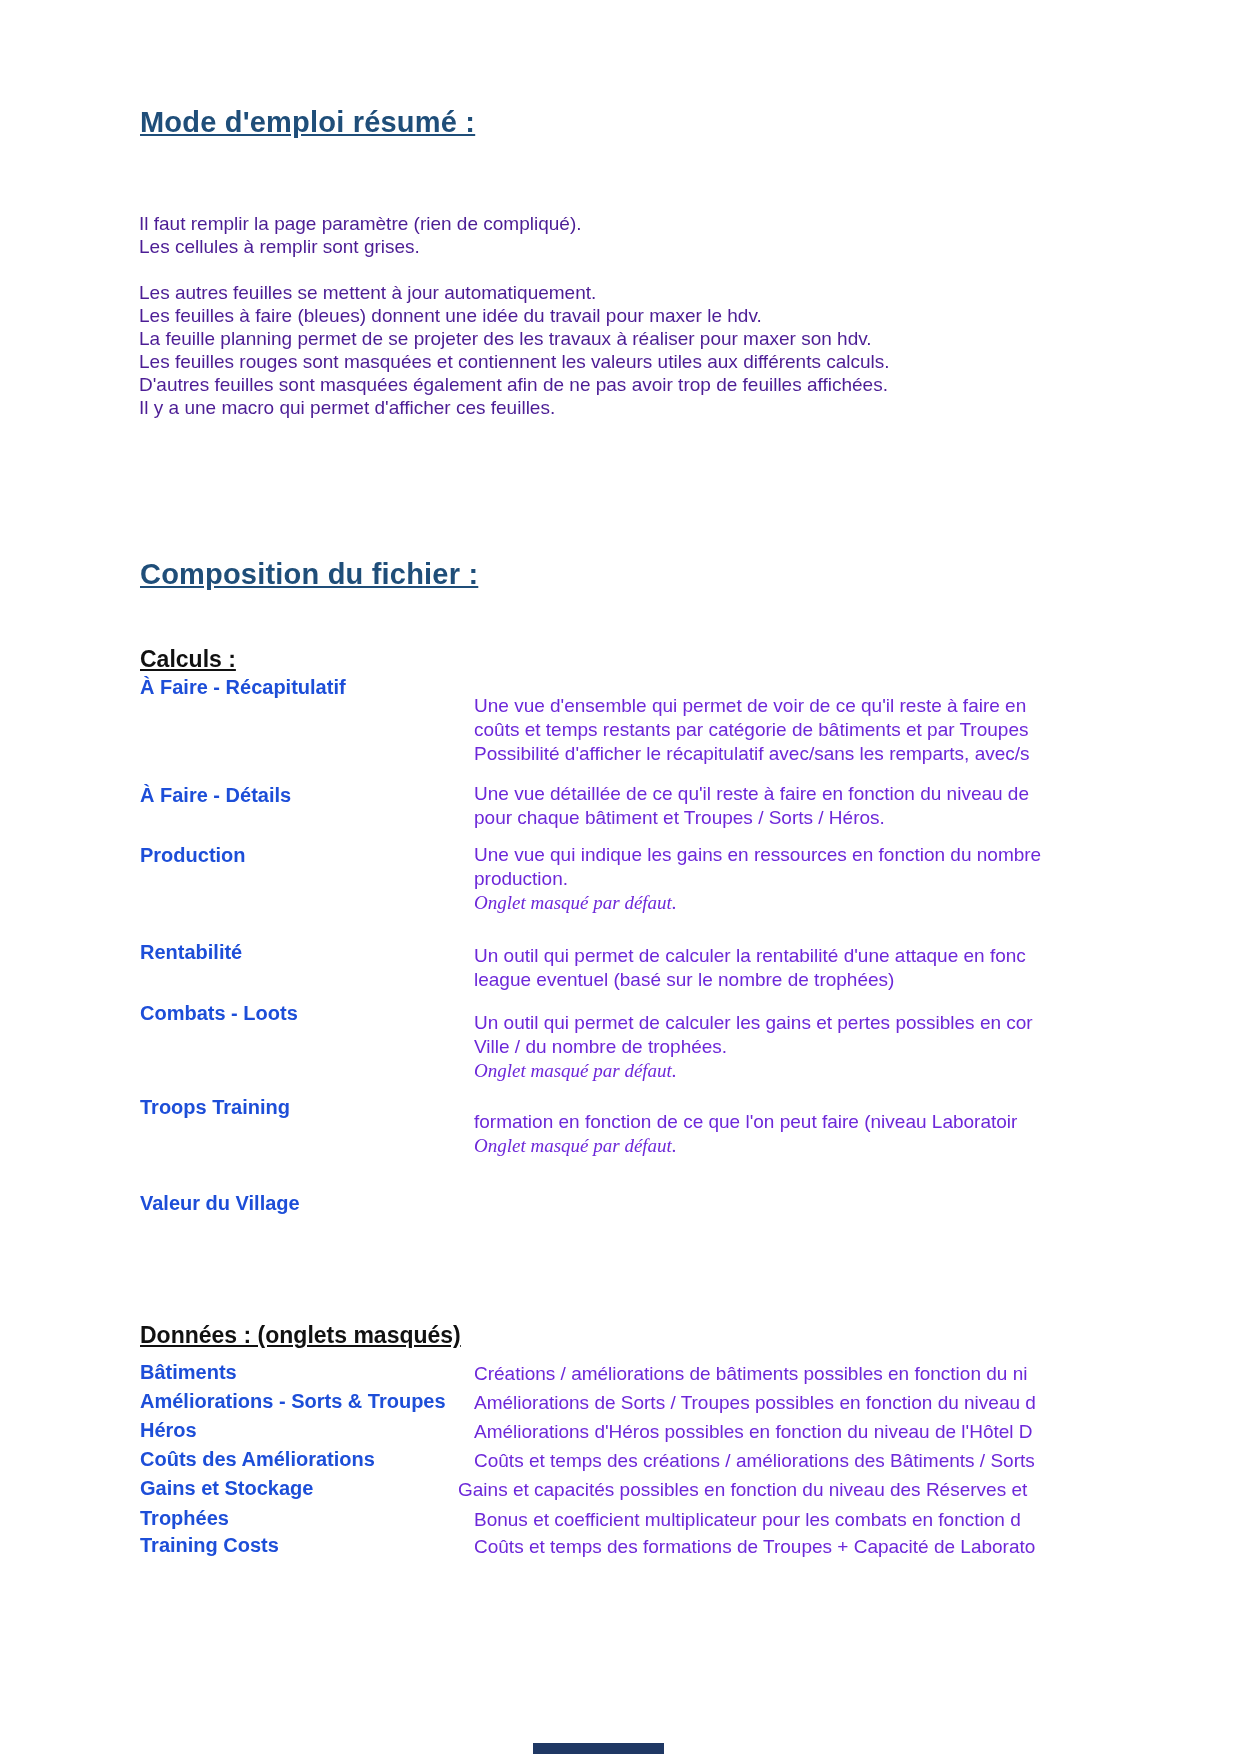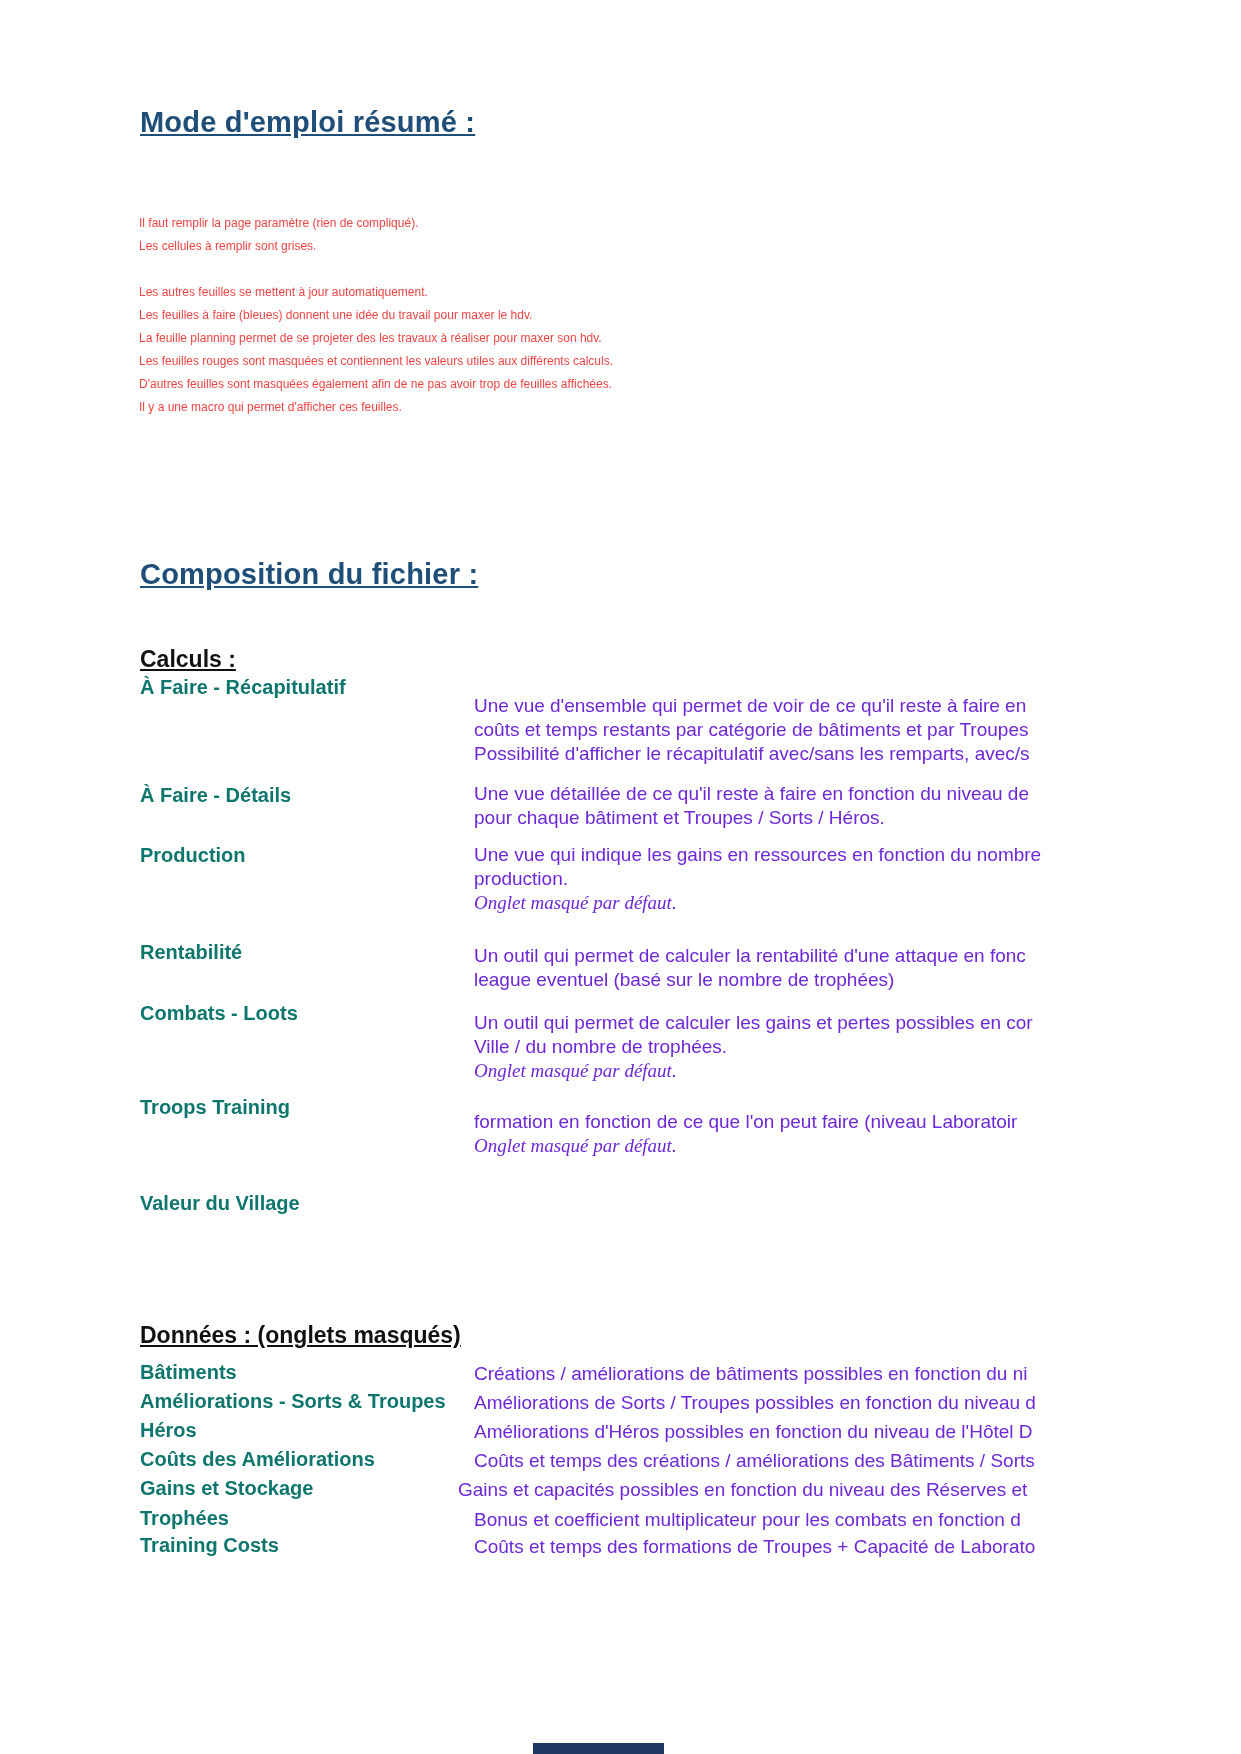--- a/index.html
+++ b/index.html
@@ -22,29 +22,29 @@
     text-decoration: underline;
     letter-spacing: 0.2px;
   }
   .section-head {
     font-size: 23px;
     font-weight: bold;
     color: #111111;
     text-decoration: underline;
   }
   .body-line {
-    font-size: 12px;
+    font-size: 19px;
     line-height: 23px;
-    color: #ef4444;
+    color: #4c1d95;
     white-space: nowrap;
   }
   .label-blue {
     font-size: 20px;
     font-weight: bold;
-    color: #0f766e;
+    color: #1d4ed8;
     white-space: nowrap;
   }
   .desc-block { width: 805px; overflow: hidden; }
   .desc-line {
     font-size: 19px;
     line-height: 24px;
     color: #6d28d9;
     white-space: nowrap;
   }
   .note { font-style: italic; font-family: Liberation Serif, serif; }

